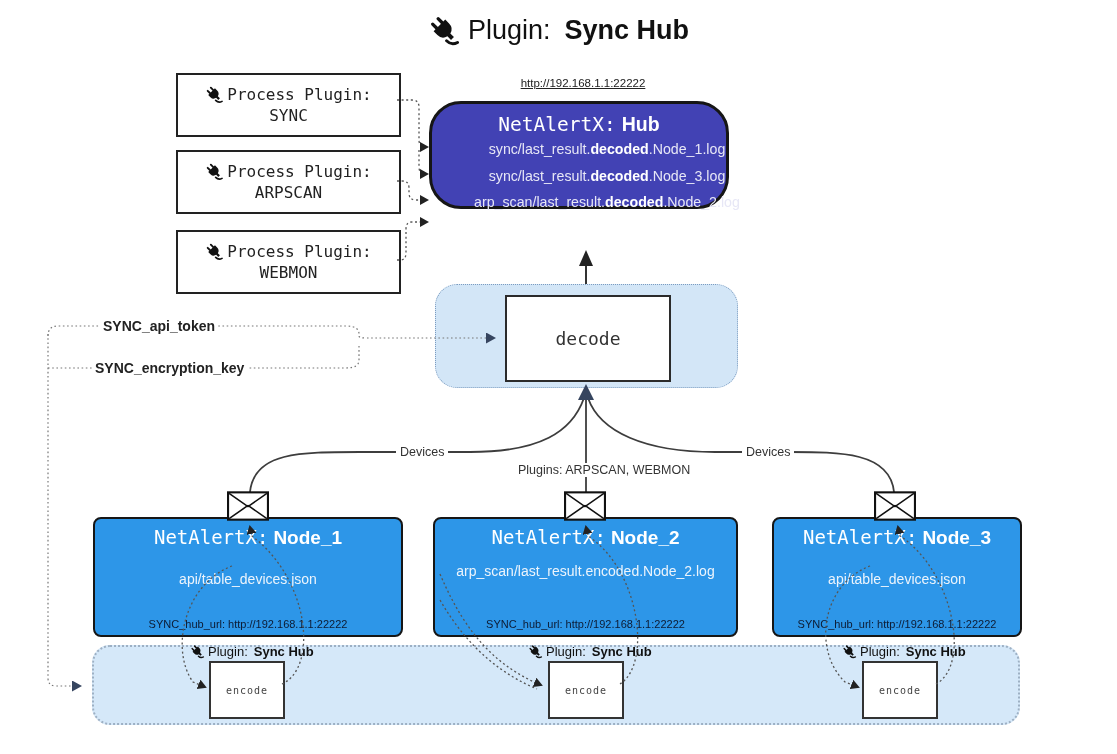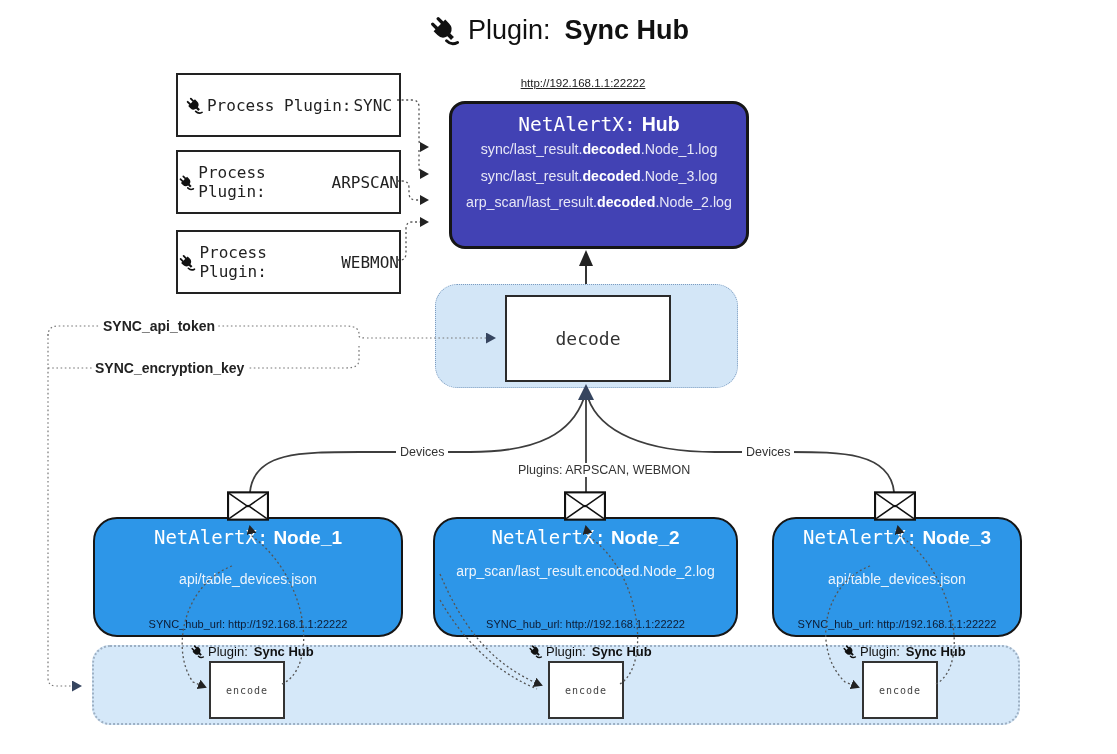--- a/index.html
+++ b/index.html
@@ -8,46 +8,46 @@
   .abs{position:absolute;}
   .mono{font-family:"DejaVu Sans Mono",monospace;}
 
   
   .title{top:14px;left:0;width:1117px;display:flex;justify-content:center;align-items:center;
          gap:7px;font-size:27px;color:#111;z-index:6;}
   .title .name{font-weight:bold;margin-left:7px;}
 
   
   .pbox{left:176px;width:221px;height:60px;background:#fff;border:2px solid #222;z-index:2;
-        display:flex;flex-direction:row;align-items:center;justify-content:center;gap:2px;}
+        display:flex;flex-direction:column;align-items:center;justify-content:center;gap:2px;}
   .pbox .row{display:flex;align-items:center;gap:3px;}
   .pbox .mono{font-size:16px;color:#222;}
 
   
   .hub-url{left:433px;top:77px;width:300px;text-align:center;font-size:11.5px;color:#222;z-index:2;text-decoration:underline;}
-  .hub{left:449px;top:101px;width:300px;height:148px;background:#4242b4;border:3px solid #161616;
-       border-radius:16px;z-index:2;box-sizing:border-box;}
+  .hub{left:429px;top:101px;width:300px;height:108px;background:#4242b4;border:3px solid #161616;
+       border-radius:32px;z-index:2;box-sizing:border-box;}
   .hub-title{position:absolute;top:9px;left:0;width:100%;text-align:center;color:#fff;font-size:19.5px;}
   .hub-title .name{font-family:"Liberation Sans",sans-serif;font-weight:bold;margin-left:6px;}
   .hublog{position:absolute;left:0;width:100%;text-align:center;font-size:14.2px;color:#e7e7f6;
-          white-space:nowrap;}
+          white-space:nowrap;padding-left:28px;}
   .hublog .b{font-weight:bold;color:#fff;}
 
   
   .dec-wrap{left:435px;top:284px;width:303px;height:104px;background:#d3e6f7;border:1.6px dotted #7c9cc0;
             border-radius:22px;z-index:2;box-sizing:border-box;}
   .dec-box{left:505px;top:295px;width:162px;height:83px;background:#fff;border:2.2px solid #2b2b2b;
            display:flex;align-items:center;justify-content:center;font-size:18px;color:#333;z-index:3;}
 
   
   .linelabel{background:#fff;padding:0 4px;font-size:12.5px;color:#333;z-index:6;white-space:nowrap;}
   .setlabel{background:#fff;padding:0 3px;font-size:14px;color:#222;z-index:6;white-space:nowrap;font-weight:bold;}
 
   
-  .node{top:517px;height:120px;background:#2d96e8;border:2.5px solid #161616;border-radius:24px;
+  .node{top:517px;height:120px;background:#2d96e8;border:2.5px solid #161616;border-radius:8px;
         z-index:2;box-sizing:border-box;}
   .node-title{position:absolute;top:7px;left:0;width:100%;text-align:center;color:#fff;font-size:19px;
               white-space:nowrap;}
   .node-title .name{font-family:"Liberation Sans",sans-serif;font-weight:bold;margin-left:5px;}
   .nfile{position:absolute;left:0;width:100%;text-align:center;font-size:14px;color:#ecf4fc;white-space:nowrap;}
   .nurl{position:absolute;left:0;width:100%;top:99px;text-align:center;font-size:11px;color:#0d1b33;white-space:nowrap;}
 
   .envelope{width:42px;height:30px;z-index:6;}
 
   

